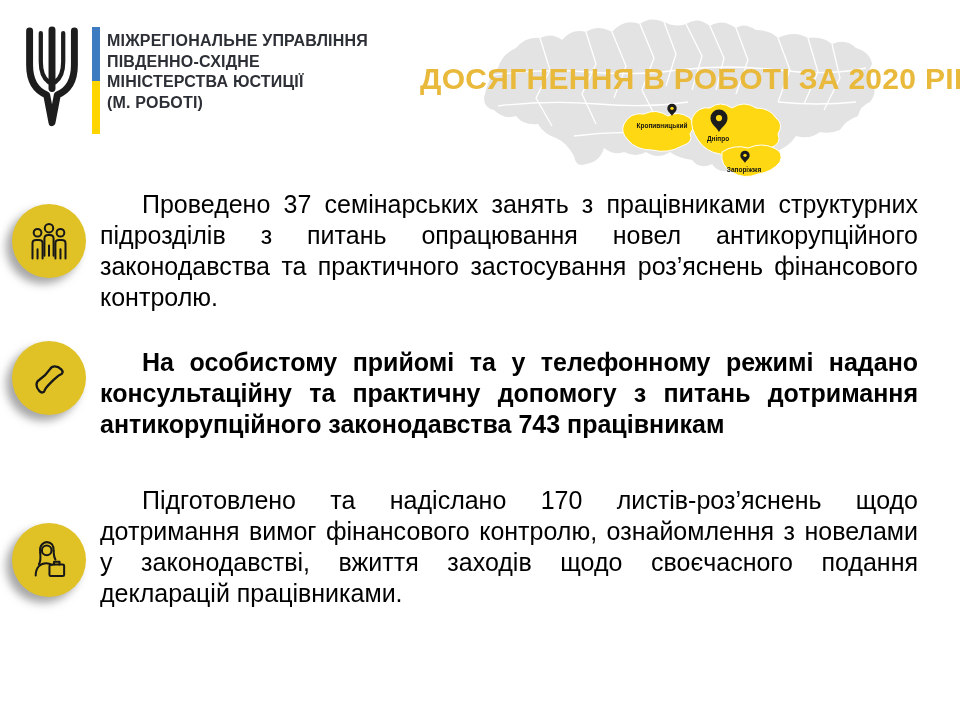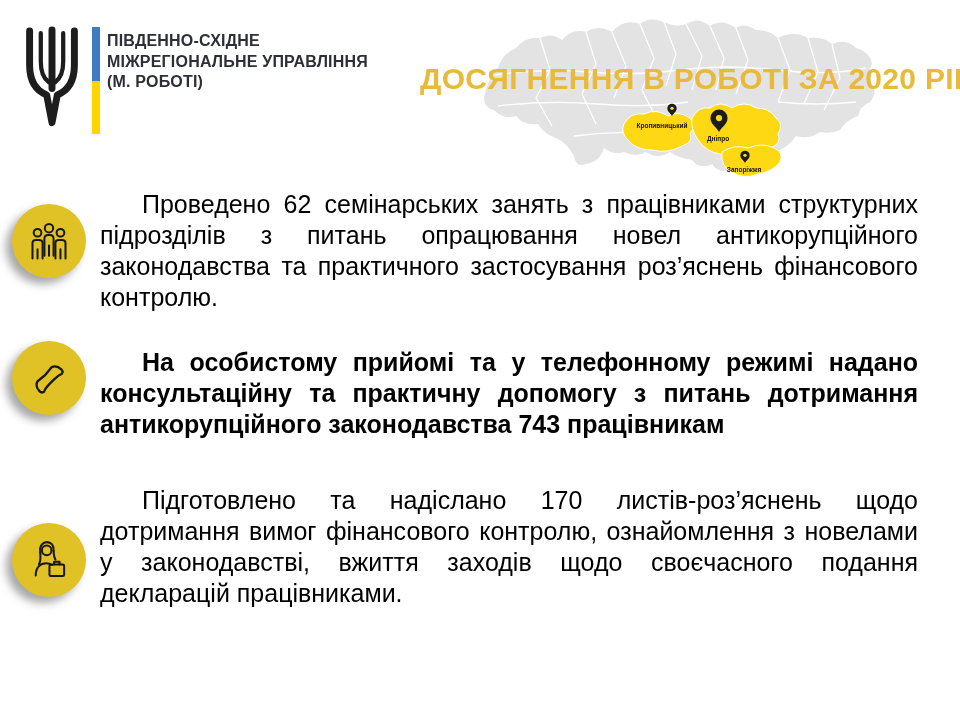--- a/index.html
+++ b/index.html
@@ -62,22 +62,23 @@
       <path d="M40.5,6 V33 C40.5,43 37.5,49 33,52" stroke-width="4"></path>
     </svg>
   </div>
 
   <div id="flagbar">
     <div class="blue"></div>
     <div class="yellow"></div>
   </div>
 
   <div id="org-name">
+    <div>МІЖРЕГІОНАЛЬНЕ УПРАВЛІННЯ</div>
     <div>ПІВДЕННО-СХІДНЕ</div>
-    <div>МІЖРЕГІОНАЛЬНЕ УПРАВЛІННЯ</div>
+    <div>МІНІСТЕРСТВА ЮСТИЦІЇ</div>
     <div>(М. РОБОТІ)</div>
   </div>
 
   <div id="ua-map">
     <svg viewBox="0 0 402 172" width="402" height="172">
       <defs>
         <clipPath id="uaClip">
             <use href="#sil"></use>
           </clipPath>
       </defs>
@@ -134,21 +135,21 @@
     <svg viewBox="0 0 48 48" width="44" height="44" fill="none" stroke="#171717" stroke-width="2.2" stroke-linecap="round" stroke-linejoin="round">
       <circle cx="24" cy="10" r="4.6"></circle>
       <path d="M19,40 V21.5 Q19,17.5 23,17.5 H25 Q29,17.5 29,21.5 V40 M24,29 V40"></path>
       <circle cx="11.5" cy="15" r="4.2"></circle>
       <path d="M6,43 V26.5 Q6,23 10,23 H13 Q17,23 17,26.5 V43 M11.5,33 V43"></path>
       <circle cx="36.5" cy="15" r="4.2"></circle>
       <path d="M31,43 V26.5 Q31,23 35,23 H38 Q42,23 42,26.5 V43 M36.5,33 V43"></path>
     </svg>
   </div>
   <div id="para-1" class="para">
-    <p>Проведено 62 семінарських занять з працівниками структурних підрозділів з питань опрацювання новел антикорупційного законодавства та практичного застосування роз’яснень фінансового контролю.</p>
+    <p>Проведено 37 семінарських занять з працівниками структурних підрозділів з питань опрацювання новел антикорупційного законодавства та практичного застосування роз’яснень фінансового контролю.</p>
   </div>
 
   <div id="circle-2" class="icon-circle">
     <svg viewBox="0 0 48 48" width="44" height="44" fill="none" stroke="#171717" stroke-width="2.4" stroke-linecap="round" stroke-linejoin="round">
       <g transform="translate(24,25) rotate(-45) scale(1.05)">
         <path d="M-16,2 C-16,-4 -12,-7.5 -8,-6.5 C-4,-5.7 4,-5.7 8,-6.5 C12,-7.5 16,-4 16,2 C16,5.2 13.8,6.4 11.6,5.2 C9,3.7 -9,3.7 -11.6,5.2 C-13.8,6.4 -16,5.2 -16,2 Z"></path>
       </g>
     </svg>
   </div>
   <div id="para-2" class="para">

